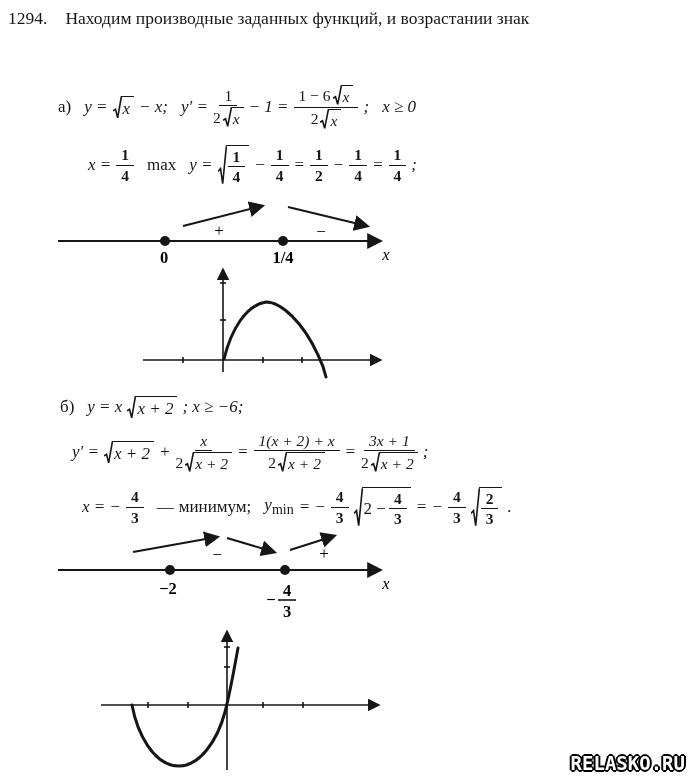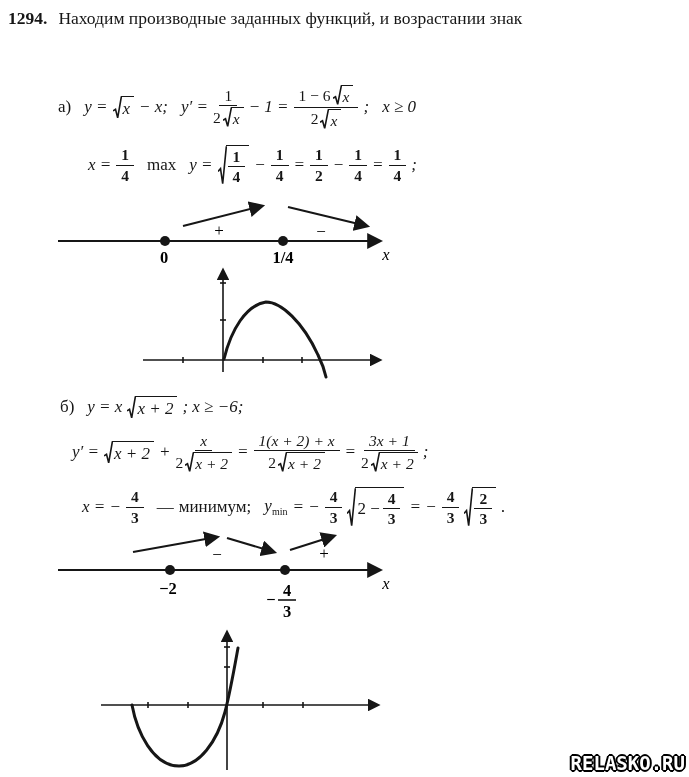--- a/index.html
+++ b/index.html
@@ -7,36 +7,36 @@
   .page {
     position:relative; width:689px; height:777px; margin:0 auto;
     background:#ffffff; color:#161616; overflow:hidden;
     font-family:"Liberation Serif", serif;
   }
   
   .header { position:absolute; left:8px; top:6px; width:668px;
             font-size:17.5px; line-height:24px; }
   .header .hline { padding-left:54px; }
   .header .hline.first { padding-left:0; }
-  .header .num { font-weight:700; margin-right:11px; }
+  .header .num { font-weight:400; margin-right:18px; }
   
   .frow { position:absolute; display:flex; align-items:center; gap:5px;
           font-size:17px; font-style:italic; white-space:nowrap; }
   .up { font-style:normal; }
   .frac { display:inline-flex; flex-direction:column; align-items:center;
           font-style:normal; font-size:15.5px; line-height:1.12; font-weight:700; }
   .frac.lite { font-weight:400; }
   .frac .num { border-bottom:1.6px solid currentColor; padding:0 5px 1px; display:inline-flex; align-items:center; gap:2px;}
   .frac .den { padding-top:1px; display:inline-flex; align-items:center; gap:2px;}
   .sqrt { display:inline-flex; align-items:stretch; }
   .sqrt svg { align-self:stretch; width:9px; height:auto; flex:0 0 9px; }
   .sqrt .inner { border-top:1.7px solid currentColor; padding:2px 4px 0 2px;
                  display:inline-flex; align-items:center; gap:3px; margin-left:-1px;}
   .it { font-style:italic; }
-  sub.mini { font-size:10px; font-style:normal;text-align:right; }
+  sub.mini { font-size:14px; font-style:normal;text-align:right; }
   .gap-l { margin-left:8px; }
   .gap-r { margin-right:8px; }
   
   .fig { position:absolute; }
   .svgtxt { font-family:"Liberation Serif", serif; font-size:16.5px; font-weight:700; }
   .svgit  { font-family:"Liberation Serif", serif; font-size:16.5px; font-style:italic; font-weight:400; }
   .svgsign{ font-family:"Liberation Serif", serif; font-size:17px; font-weight:400; }
   
   .watermark {
     position:absolute; right:4px; bottom:3px;

